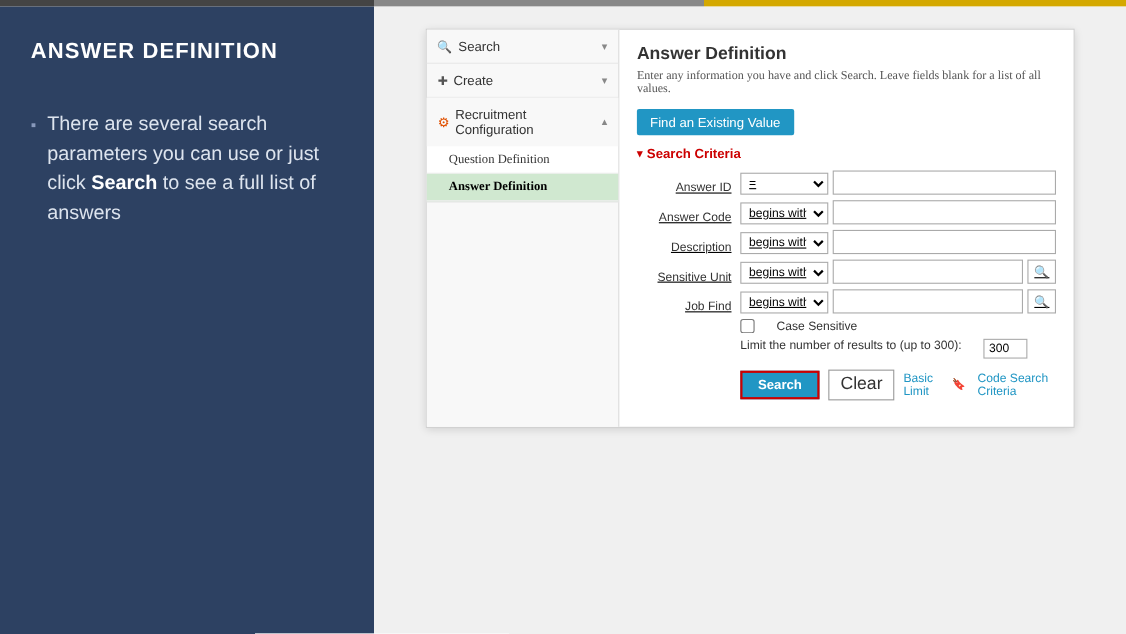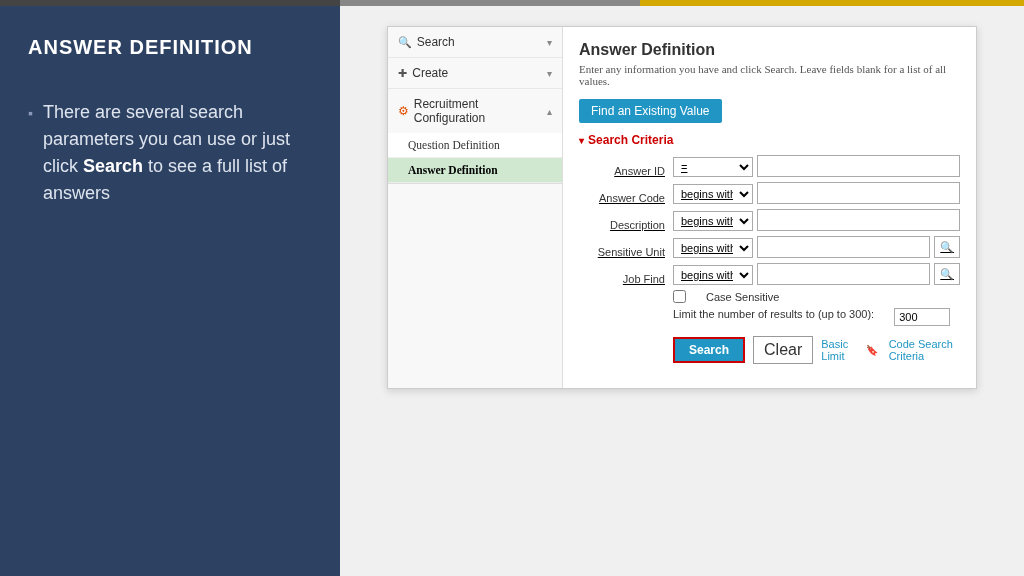--- a/index.html
+++ b/index.html
@@ -251,21 +251,21 @@
     .limit-row {
       display: flex;
       align-items: flex-start;
       margin-bottom: 10px;
       padding-left: 94px;
       gap: 20px;
       font-size: 11px;
       color: #333;
     }
     .limit-input {
-      width: 56px;
+      width: 40px;
       border: 1px solid #aaa;
       padding: 2px 4px;
       font-size: 11px;
     }
 
     
     .action-row {
       display: flex;
       align-items: center;
       gap: 8px;

